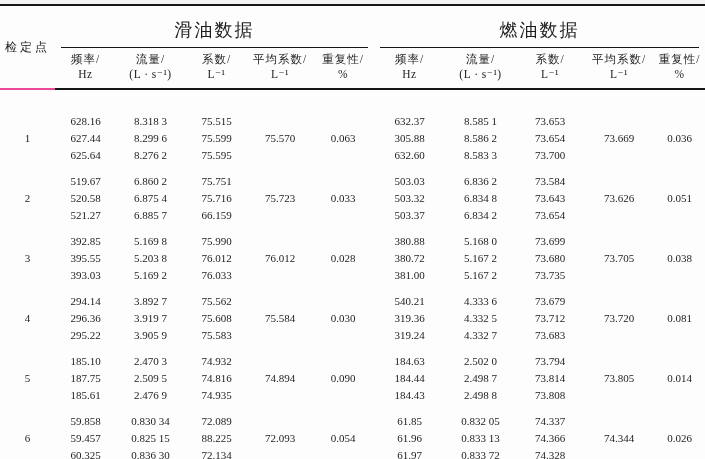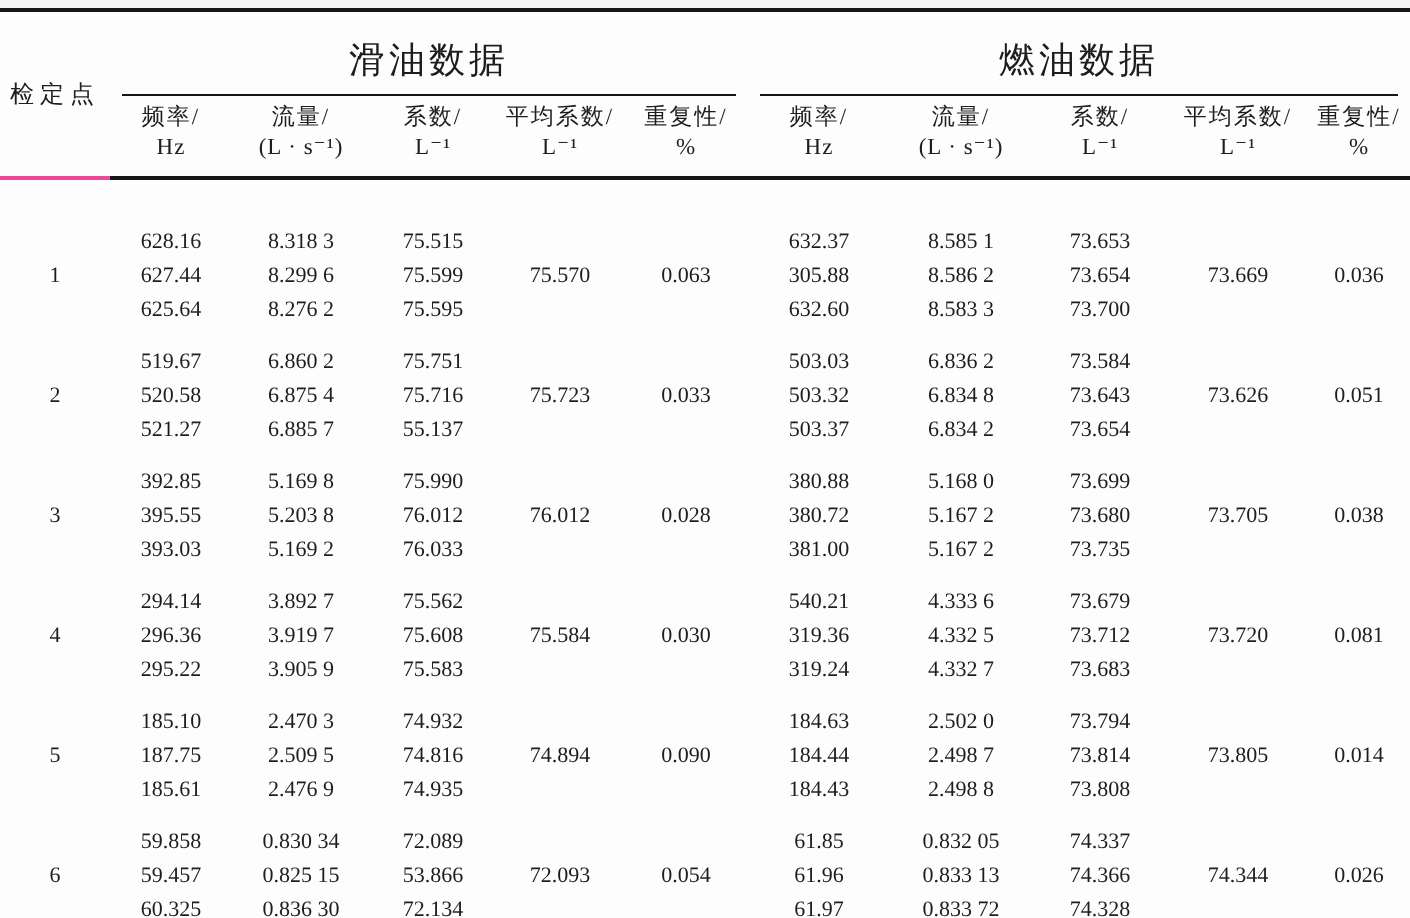--- a/index.html
+++ b/index.html
@@ -160,21 +160,21 @@
           <td>520.58</td>
           <td>6.875 4</td>
           <td>75.716</td>
           <td>503.32</td>
           <td>6.834 8</td>
           <td>73.643</td>
         </tr>
         <tr>
           <td>521.27</td>
           <td>6.885 7</td>
-          <td>55.137</td>
+          <td>66.159</td>
           <td>503.37</td>
           <td>6.834 2</td>
           <td>73.654</td>
         </tr>
         <tr class="gstart">
           <td rowspan="3" class="pt">3</td>
           <td>392.85</td>
           <td>5.169 8</td>
           <td>75.990</td>
           <td rowspan="3">76.012</td>
@@ -268,21 +268,21 @@
           <td rowspan="3">0.054</td>
           <td>61.85</td>
           <td>0.832 05</td>
           <td>74.337</td>
           <td rowspan="3">74.344</td>
           <td rowspan="3">0.026</td>
         </tr>
         <tr>
           <td>59.457</td>
           <td>0.825 15</td>
-          <td>53.866</td>
+          <td>88.225</td>
           <td>61.96</td>
           <td>0.833 13</td>
           <td>74.366</td>
         </tr>
         <tr>
           <td>60.325</td>
           <td>0.836 30</td>
           <td>72.134</td>
           <td>61.97</td>
           <td>0.833 72</td>

